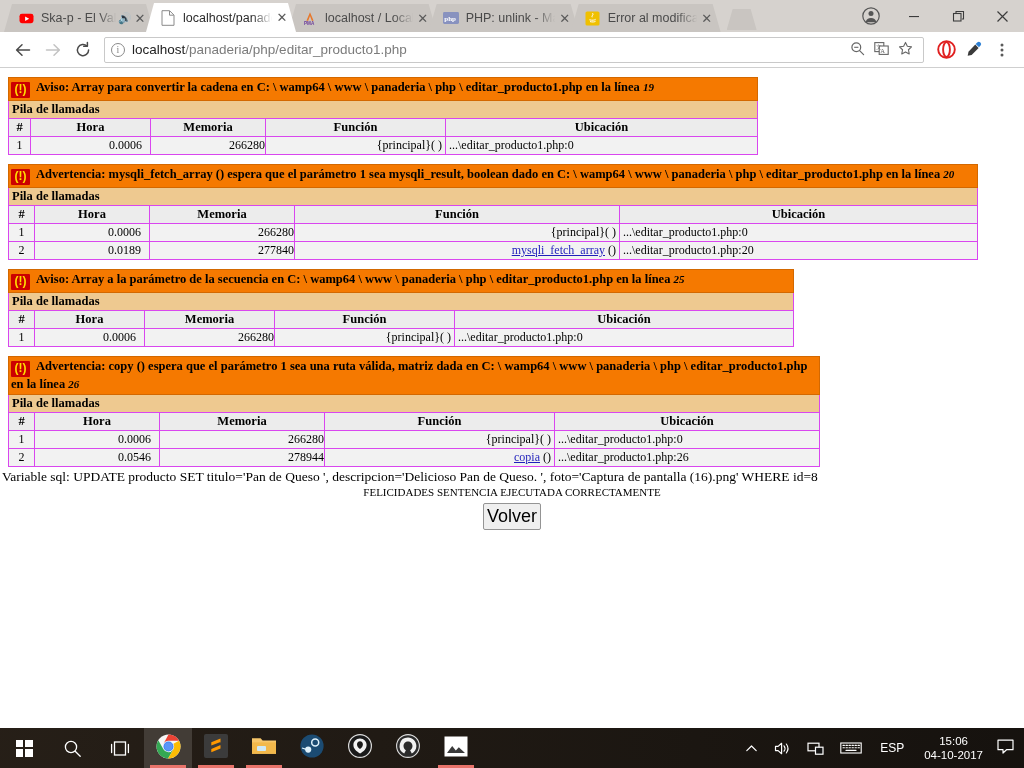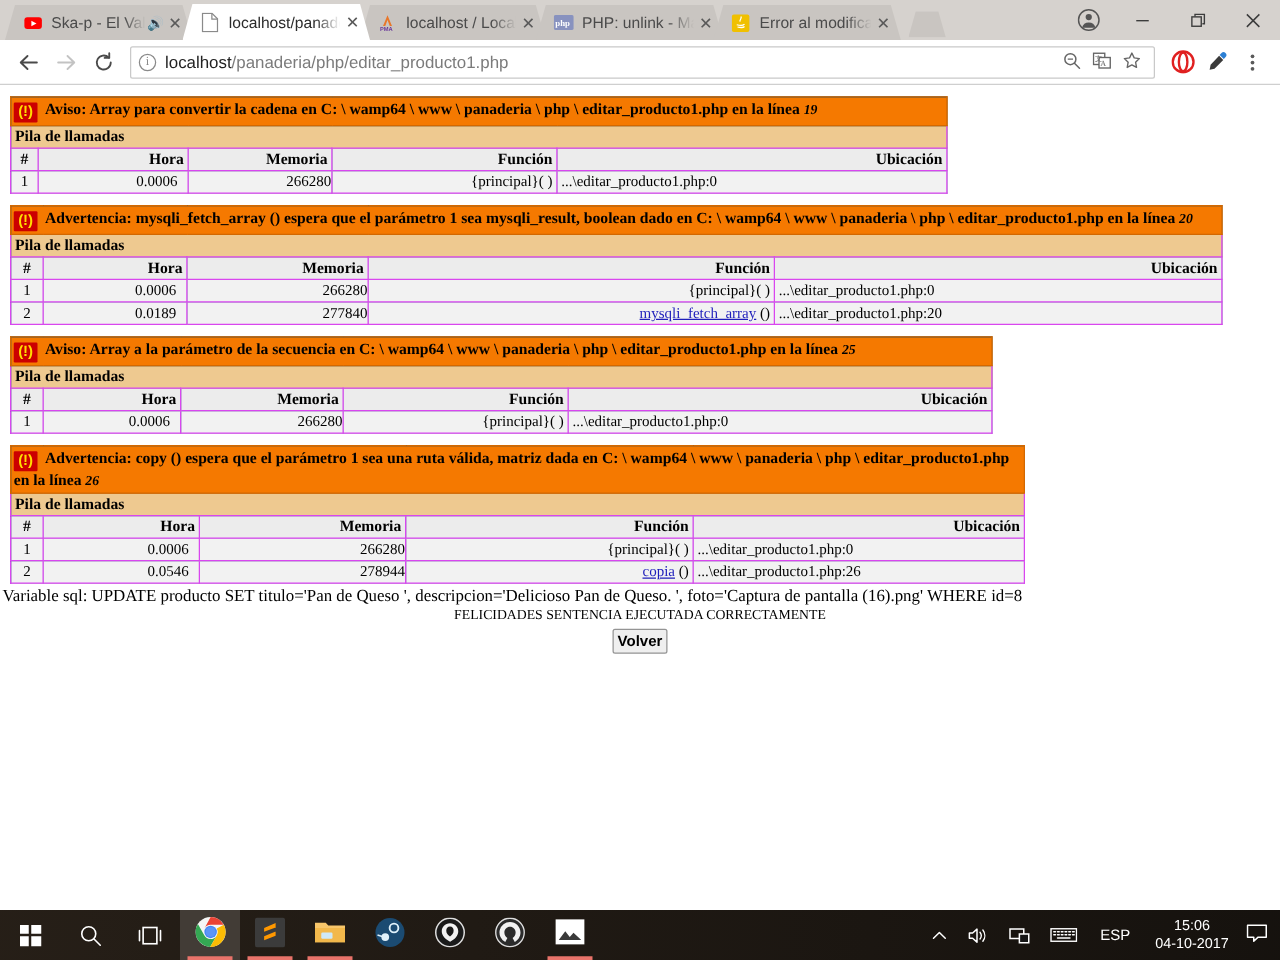--- a/index.html
+++ b/index.html
@@ -64,59 +64,59 @@
   .tb-ext { width: 28px; height: 30px; display:flex; align-items:center; justify-content:center; }
 
   
   .page { background: #fff; height: 660px; overflow: hidden; padding: 0; }
 
   .xdebug-block { margin: 9px 0 0 0; }
   table.xdebug-error {
     border-collapse: collapse;
     font-family: "Liberation Serif", serif;
     font-size: 12px;
-    background: #0c4a6e;
+    background: #84cc16;
     border: 1px solid #999;
     margin-left: 8px;
   }
   table.xdebug-error td, table.xdebug-error th { border: 1px solid #d946ef; padding: 1px 3px; }
   .xd-title {
     background: #f57900; color: #000; font-weight: bold; font-size: 12.5px;
     padding: 2px 3px 2px 2px !important; text-align: left; border: 1px solid #d36800 !important;
   }
   .xd-badge {
     display: inline-block; background: #cc0000; color: #ffdd00;
     font-weight: bold; font-size: 12px; width: 19px; height: 16px; line-height: 15px;
     text-align: center; margin-right: 6px; vertical-align: -2px;
     font-family: "Liberation Sans", sans-serif; border-radius: 1px;
   }
   .xd-line { font-style: italic; font-size: 11px; }
   .xd-subtitle { background: #eec990; font-weight: bold; font-size: 12.5px; text-align: left; }
-  .xd-th { background: #ececec; font-weight: bold; text-align: right; font-size: 12.5px; }
+  .xd-th { background: #ececec; font-weight: bold; text-align: center; font-size: 12.5px; }
   .xd-row td { background: #f2f2f2; }
   .c-num  { text-align: center; width: 22px; }
   .c-time { text-align: right; padding-right: 8px !important; }
   .c-mem  { text-align: right; padding-right: 0 !important; }
   .c-fn   { text-align: right; }
   .c-loc  { text-align: left; }
   a.xd-link { color: #1f1fbb; text-decoration: underline; }
 
   .sql-line {
     font-family: "Liberation Serif", serif; font-size: 13.5px; color: #000;
     padding: 2px 0 0 2px; text-align: left;
   }
   .ok-line {
     font-family: "Liberation Serif", serif; font-size: 11px; color: #000;
     text-align: center; padding-top: 1px;
   }
   .btn-wrap { text-align: center; padding-top: 5px; }
   .volver-btn {
-    font-family: "Liberation Sans", sans-serif; font-size: 12px;
+    font-family: "Liberation Sans", sans-serif; font-size: 18px;
     padding: 2px 3px; background: #efefef; border: 1px solid #949494;
-    border-radius: 2px; color: #000; font-weight: bold;
+    border-radius: 2px; color: #000;
   }
 
   
   #taskbar {
     position: absolute; left: 0; top: 728px; width: 1024px; height: 40px;
     background: #101010; display: flex; align-items: center; color: #fff;
     background-image: linear-gradient(90deg, rgba(40,32,24,.92), rgba(22,18,14,.95));
   }
   .tb-item { width: 48px; height: 40px; display: flex; align-items: center; justify-content: center;
              position: relative; }

